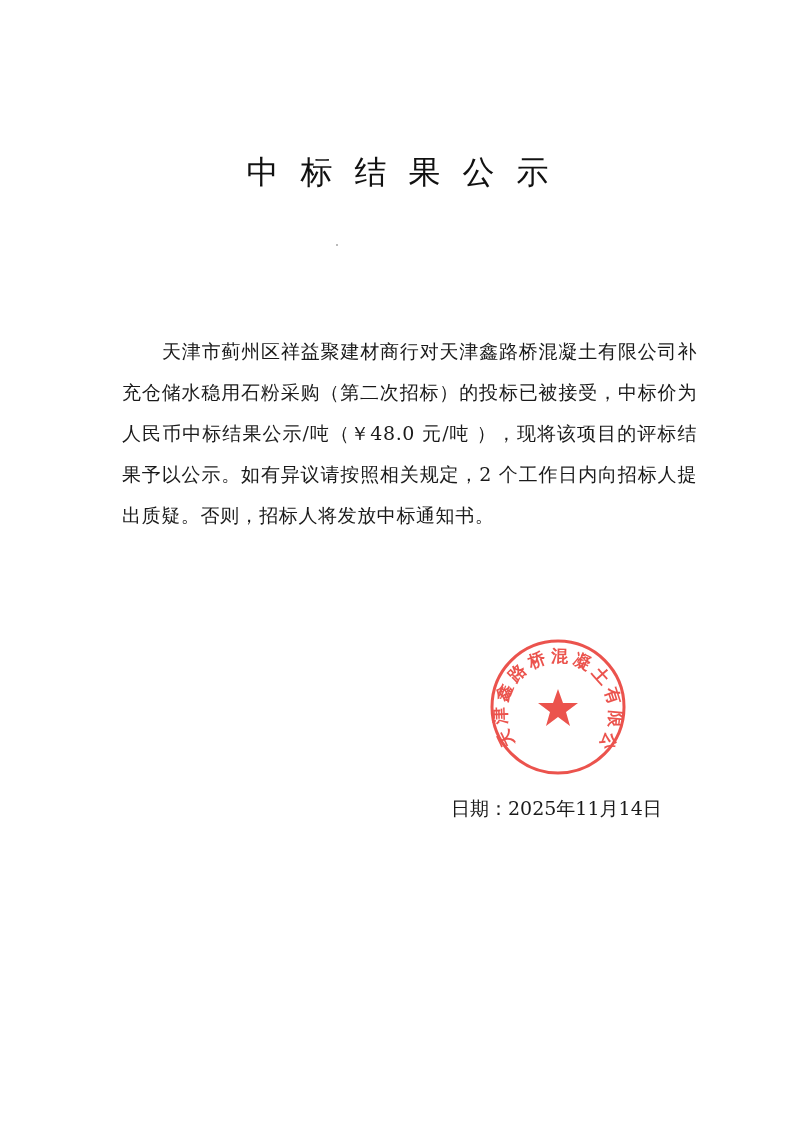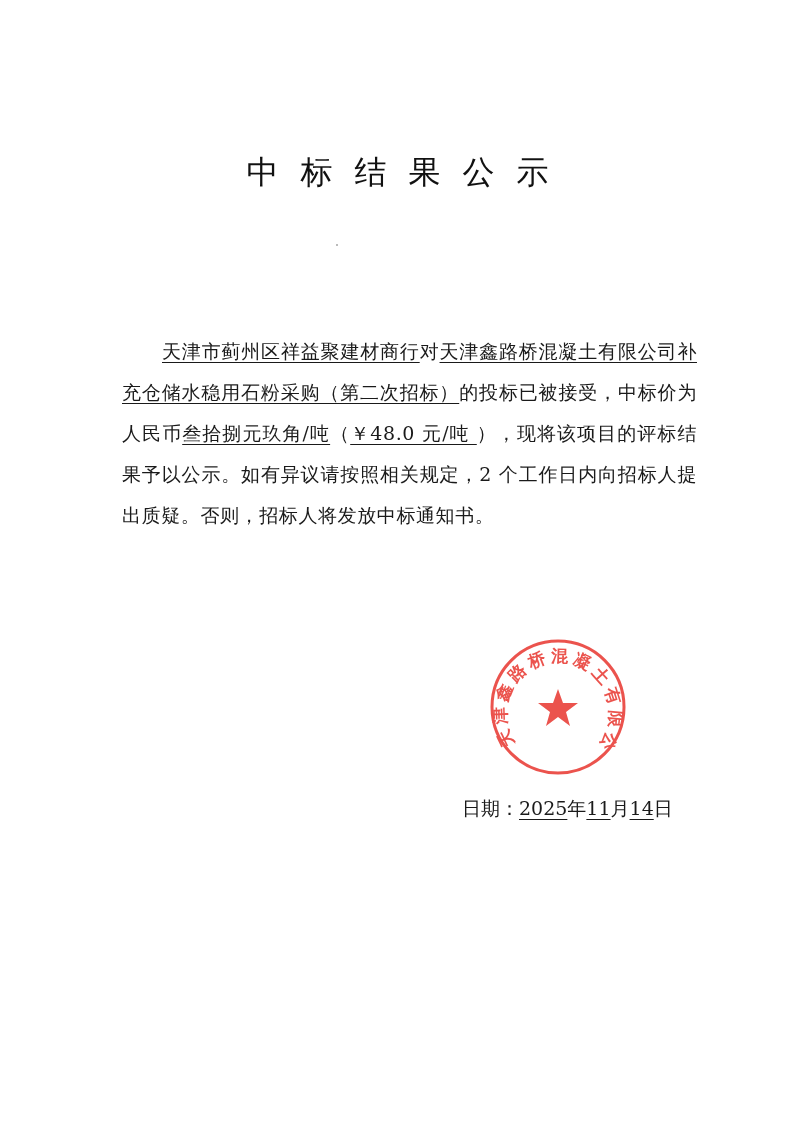--- a/index.html
+++ b/index.html
@@ -16,43 +16,43 @@
     font-size: 32px; letter-spacing: 22px; line-height: 44px;
     color: #111;
     padding-left: 22px; box-sizing: border-box;
   }
   .body-text {
     position: absolute; left: 122px; top: 331px; width: 575px;
     font-size: 19px; line-height: 41px;
     text-align: justify; text-indent: 40px;
     letter-spacing: 0.6px;
   }
-  .u { text-decoration: underline; text-underline-offset: 4px; text-decoration-thickness: 1px; }
+  .u { text-underline-offset: 4px; text-decoration-thickness: 1px; }
   .signer {
     position: absolute; left: 396px; top: 704px; width: 310px;
     font-size: 19px; line-height: 28px; white-space: nowrap; z-index: 2;
   }
   .date {
-    position: absolute; left: 462px; top: 794px; width: 260px;
+    position: absolute; left: 451px; top: 794px; width: 260px;
     font-size: 19px; line-height: 28px; white-space: nowrap; z-index: 2;
   }
   .stamp {
     position: absolute; left: 488px; top: 637px; width: 140px; height: 140px;
     z-index: 1; opacity: 0.85;
   }
   .speck { position: absolute; width: 2px; height: 2px; background: #bbb; }
 </style>
 </head>
 <body>
 
 <div class="page">
 
   <div class="title">中标结果公示</div>
 
-  <p class="body-text" style="margin:0;"><span class="u">天津市蓟州区祥益聚建材商行</span><span>对</span><span class="u">天津鑫路桥混凝土有限公司补充仓储水稳用石粉采购（第二次招标）</span><span>的投标已被接受，中标价为人民币</span><span class="u">叁拾捌元玖角/吨</span><span>（</span><span class="u" style="white-space:pre;">￥48.0 元/吨 </span><span>）</span><span>，现将该项目的评标结果予以公示。如有异议请按照相关规定，2 个工作日内向招标人提出质疑。否则，招标人将发放中标通知书。</span></p>
+  <p class="body-text" style="margin:0;"><span class="u">天津市蓟州区祥益聚建材商行</span><span>对</span><span class="u">天津鑫路桥混凝土有限公司补充仓储水稳用石粉采购（第二次招标）</span><span>的投标已被接受，中标价为人民币</span><span class="u">中标结果公示/吨</span><span>（</span><span class="u" style="white-space:pre;">￥48.0 元/吨 </span><span>）</span><span>，现将该项目的评标结果予以公示。如有异议请按照相关规定，2 个工作日内向招标人提出质疑。否则，招标人将发放中标通知书。</span></p>
 
   <svg class="stamp" viewBox="0 0 140 140" xmlns="http://www.w3.org/2000/svg">
     <defs>
       <path id="sealArc" d="M 30 110 A 52 52 0 1 1 110 110"></path>
     </defs>
     <circle cx="70" cy="70" r="66" fill="none" stroke="#e8362f" stroke-width="3"></circle>
     <text font-size="17" fill="#e8362f" font-family="DejaVu Sans, sans-serif" font-weight="bold">
       <textPath href="#sealArc" startOffset="2%" textLength="250" lengthAdjust="spacing">天津鑫路桥混凝土有限公司</textPath>
     </text>
     <polygon points="70,52 75,66 90,66 78,75 82,89 70,80 58,89 62,75 50,66 65,66" fill="#e8362f"></polygon>

